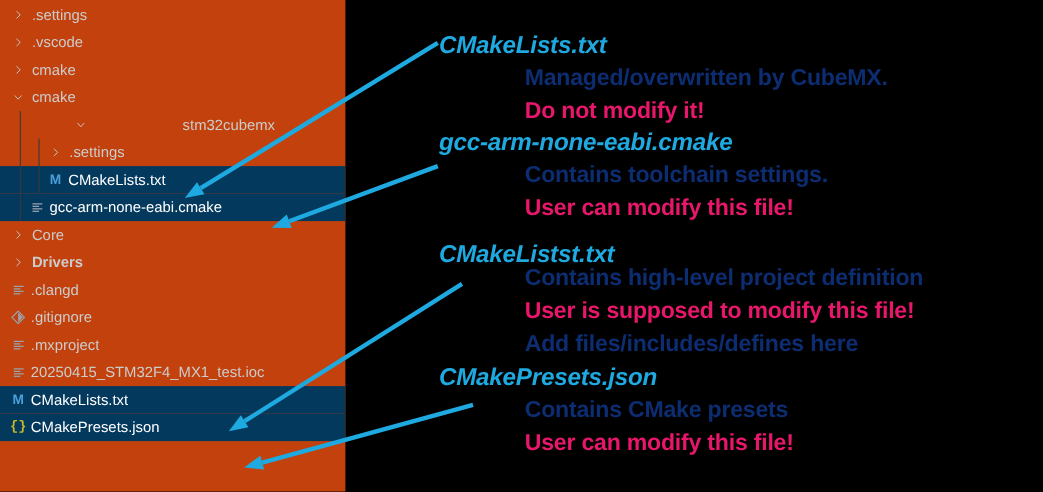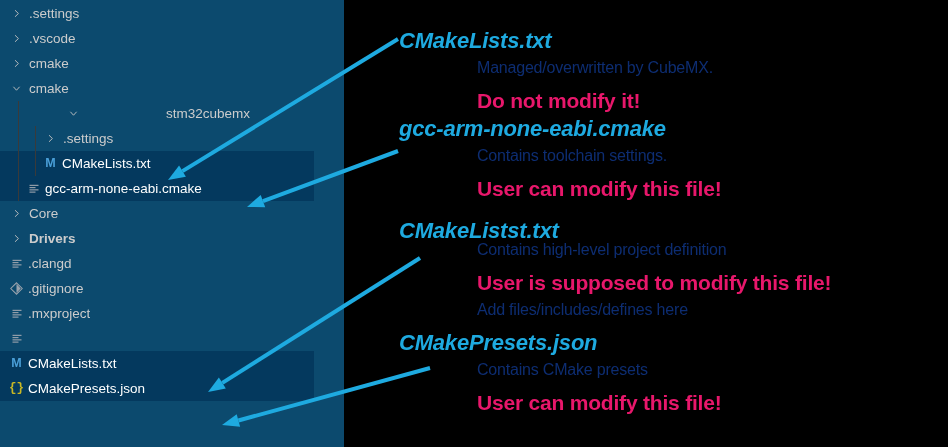--- a/index.html
+++ b/index.html
@@ -1,22 +1,22 @@
 <!DOCTYPE html>
 <html><head>
 <meta charset="utf-8">
 <style>
   html,body{margin:0;padding:0;background:#000;}
   body{width:948px;height:447px;overflow:hidden;
        font-family:"Liberation Sans","DejaVu Sans",sans-serif;}
   #stage{position:relative;width:948px;height:447px;background:#000000;overflow:hidden;}
 
   
-  #sidebar{position:absolute;left:0;top:0;width:344px;height:447px;
-           background:#0c4a6e;overflow:hidden;}
+  #sidebar{position:absolute;left:0;top:0;width:314px;height:447px;
+           background:#c2410c;overflow:hidden;}
 
   .row{position:absolute;left:0;width:314px;height:25px;
        display:flex;align-items:center;box-sizing:border-box;
        font-size:13.5px;color:#cccccc;white-space:nowrap;}
   .row.sel{background:#04395e;color:#ffffff;}
 
   .twisty{width:16px;min-width:16px;display:flex;align-items:center;justify-content:center;
           color:#c5c5c5;font-size:11px;line-height:1;}
   .twisty svg{display:block;}
 
@@ -29,21 +29,21 @@
 
   .lbl{overflow:hidden;text-overflow:ellipsis;}
 
   
   .guide{position:absolute;width:1px;background:#3a3a3a;}
 
   
   .ann{position:absolute;white-space:nowrap;line-height:1;}
   .ann.fname{font-style:italic;font-weight:bold;font-size:22px;color:#1eaae0;
              letter-spacing:-0.2px;}
-  .ann.desc{font-weight:normal;font-size:16px;color:#0d2d72;letter-spacing:-0.2px;}
+  .ann.desc{font-weight:bold;font-size:21px;color:#0d2d72;letter-spacing:-0.2px;}
   .ann.warn{font-weight:bold;font-size:21px;color:#e8176b;letter-spacing:-0.2px;}
 
   
   #arrows{position:absolute;left:0;top:0;width:948px;height:447px;pointer-events:none;}
 </style>
 </head>
 <body>
 
 <div id="stage">
 
@@ -183,20 +183,21 @@
         <div class="row" style="top: 326px;">
           <div style="width: 8px; min-width: 8px;"></div>
           <div class="ficon txtlines">
             <svg width="12" height="12" viewBox="0 0 16 16">
               <rect x="2" y="2.4" width="12" height="1.5" fill="#9aa3ad"></rect>
               <rect x="2" y="5.4" width="8" height="1.5" fill="#9aa3ad"></rect>
               <rect x="2" y="8.4" width="12" height="1.5" fill="#9aa3ad"></rect>
               <rect x="2" y="11.4" width="8" height="1.5" fill="#9aa3ad"></rect>
             </svg>
           </div>
+          <span class="lbl">20250415_STM32F4_MX1_test.ioc</span>
         </div>
         <div class="row sel" style="top: 351px;">
           <div style="width: 8px; min-width: 8px;"></div>
           <div class="ficon md">M</div>
           <span class="lbl">CMakeLists.txt</span>
         </div>
         <div class="row sel" style="top: 376px;">
           <div style="width: 8px; min-width: 8px;"></div>
           <div class="ficon json">{}</div>
           <span class="lbl">CMakePresets.json</span>

